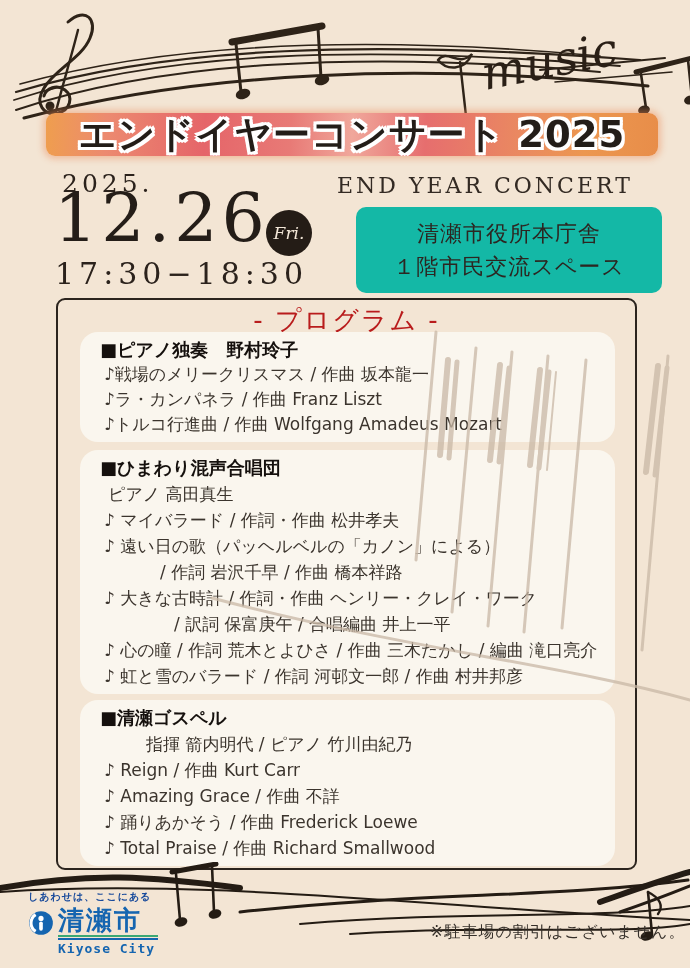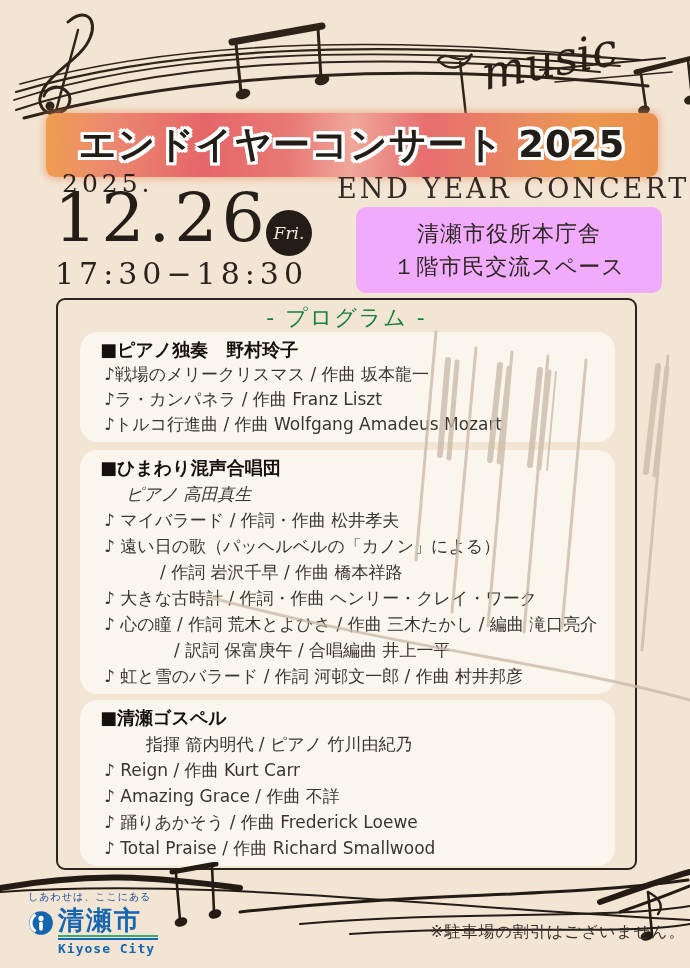--- a/index.html
+++ b/index.html
@@ -9,21 +9,21 @@
     font-family:"DejaVu Sans",sans-serif;
     color:#2e2722;
   }
   svg{display:block;}
   .abs{position:absolute;}
   
   .top-decor{left:0;top:0;pointer-events:none;}
   .music-hand{font-family:"DejaVu Serif",serif;font-style:italic;}
   
   .title-band{
-    left:46px;top:113px;width:612px;height:64px;border-radius:9px;
+    left:46px;top:113px;width:612px;height:43px;border-radius:9px;
     background:linear-gradient(93deg,#ef9e4e 0%,#ec8a70 10%,#e56569 26%,#e87a76 40%,#f0a79b 50%,#e66e6e 62%,#ea8a60 78%,#ec9750 88%,#e88d49 100%);
     box-shadow:0 0 6px 3px rgba(236,140,90,.45);
     display:flex;align-items:center;justify-content:center;
   }
   .title-band h1{
     margin:0;font-size:37px;font-weight:bold;letter-spacing:1px;color:#231d18;white-space:nowrap;
     text-shadow:
       -3px -3px 0 #fff,3px -3px 0 #fff,-3px 3px 0 #fff,3px 3px 0 #fff,
       -3px 0 0 #fff,3px 0 0 #fff,0 -3px 0 #fff,0 3px 0 #fff,
       -2px -2px 0 #fff,2px 2px 0 #fff,-2px 2px 0 #fff,2px -2px 0 #fff;
@@ -31,47 +31,47 @@
   
   .year{left:62px;top:169px;font-family:"DejaVu Serif",serif;font-size:25px;letter-spacing:4px;color:#2b221c;}
   .day{left:54px;top:184px;font-family:"DejaVu Serif",serif;font-size:68px;line-height:1;letter-spacing:4px;color:#241d18;}
   .fri-circle{
     left:266px;top:210px;width:46px;height:46px;border-radius:50%;background:#241c16;
     display:flex;align-items:center;justify-content:center;
   }
   .fri-circle span{color:#f3e7d8;font-family:"DejaVu Serif",serif;font-style:italic;font-size:17px;}
   .time{left:55px;top:256px;font-family:"DejaVu Serif",serif;font-size:30px;letter-spacing:5px;color:#2b221c;}
   
-  .en-title{left:337px;top:173px;font-family:"DejaVu Serif",serif;font-size:27px;letter-spacing:3px;color:#332a23;white-space:nowrap;}
+  .en-title{left:337px;top:173px;font-family:"DejaVu Serif",serif;font-size:22px;letter-spacing:3px;color:#332a23;white-space:nowrap;}
   .venue{
-    left:356px;top:207px;width:306px;height:86px;background:#f0abfc;border-radius:10px;
+    left:356px;top:207px;width:306px;height:86px;background:#14b8a6;border-radius:10px;
     display:flex;flex-direction:column;align-items:center;justify-content:center;gap:3px;
   }
   .venue div{font-size:22px;color:#2c2621;letter-spacing:1px;white-space:nowrap;}
   
   .program{left:56px;top:298px;width:581px;height:572px;border:2px solid #2b241e;border-radius:9px;box-sizing:border-box;}
-  .program-title{text-align:center;margin-top:3px;font-size:22px;letter-spacing:2px;color:#15803d;}
+  .program-title{text-align:center;margin-top:3px;font-size:26px;letter-spacing:2px;color:#b91c1c;}
   .sec{position:absolute;left:22px;width:535px;background:#faf6ee;border-radius:18px;padding:5px 0;box-sizing:border-box;}
   .sec-piano{top:32px;}
   .sec-choir{top:150px;}
   .sec-gospel{top:400px;}
   .ln{font-size:17px;line-height:26px;color:#3b342d;white-space:nowrap;}
   .sec-piano .ln{line-height:25px;}
   .l-header{padding-left:20px;font-weight:bold;font-size:18px;color:#15100d;}
   .l-song{padding-left:24px;}
-  .l-credit{padding-left:46px;font-style:italic;}
+  .l-credit{padding-left:28px;}
   .l-credit2{padding-left:66px;}
   .l-cont{padding-left:80px;}
   .l-cont2{padding-left:94px;}
   
   .sketch{left:0;top:0;pointer-events:none;}
   
   .bottom-decor{left:0;top:862px;pointer-events:none;}
   .logo{left:28px;top:890px;width:130px;}
-  .logo-tagline{font-size:10px;font-weight:normal;color:#184a9b;letter-spacing:1px;white-space:nowrap;}
+  .logo-tagline{font-size:10px;font-weight:bold;color:#184a9b;letter-spacing:1px;white-space:nowrap;}
   .logo-row{display:flex;align-items:flex-start;margin-top:2px;}
   .logo-text{margin-left:4px;}
   .logo-city-jp{font-size:26px;font-weight:bold;color:#1565b0;letter-spacing:2px;line-height:1.1;}
   .logo-stripes{width:100px;}
   .stripe-green{height:2px;background:#3aa874;margin-bottom:1px;}
   .stripe-blue{height:2px;background:#1565b0;}
   .logo-city-en{font-family:"DejaVu Sans Mono",monospace;font-size:13px;font-weight:bold;color:#1565b0;letter-spacing:1px;margin-top:1px;white-space:nowrap;}
   .parking-note{left:430px;top:922px;font-size:16px;color:#36302a;letter-spacing:1px;white-space:nowrap;text-align:right;}
 </style>
 </head>
@@ -142,22 +142,22 @@
       <div class="ln l-song">♪トルコ行進曲 / 作曲 Wolfgang Amadeus Mozart</div>
     </div>
 
     <div class="sec sec-choir">
       <div class="ln l-header">■ひまわり混声合唱団</div>
       <div class="ln l-credit">ピアノ 高田真生</div>
       <div class="ln l-song">♪ マイバラード / 作詞・作曲 松井孝夫</div>
       <div class="ln l-song">♪ 遠い日の歌（パッヘルベルの「カノン」による）</div>
       <div class="ln l-cont">/ 作詞 岩沢千早 / 作曲 橋本祥路</div>
       <div class="ln l-song">♪ 大きな古時計 / 作詞・作曲 ヘンリー・クレイ・ワーク</div>
+      <div class="ln l-cont2">/ 訳詞 保富庚午 / 合唱編曲 井上一平</div>
       <div class="ln l-song">♪ 心の瞳 / 作詞 荒木とよひさ / 作曲 三木たかし / 編曲 滝口亮介</div>
-      <div class="ln l-cont2">/ 訳詞 保富庚午 / 合唱編曲 井上一平</div>
       <div class="ln l-song">♪ 虹と雪のバラード / 作詞 河邨文一郎 / 作曲 村井邦彦</div>
     </div>
 
     <div class="sec sec-gospel">
       <div class="ln l-header">■清瀬ゴスペル</div>
       <div class="ln l-credit2">指揮 箭内明代 / ピアノ 竹川由紀乃</div>
       <div class="ln l-song">♪ Reign / 作曲 Kurt Carr</div>
       <div class="ln l-song">♪ Amazing Grace / 作曲 不詳</div>
       <div class="ln l-song">♪ 踊りあかそう / 作曲 Frederick Loewe</div>
       <div class="ln l-song">♪ Total Praise / 作曲 Richard Smallwood</div>

